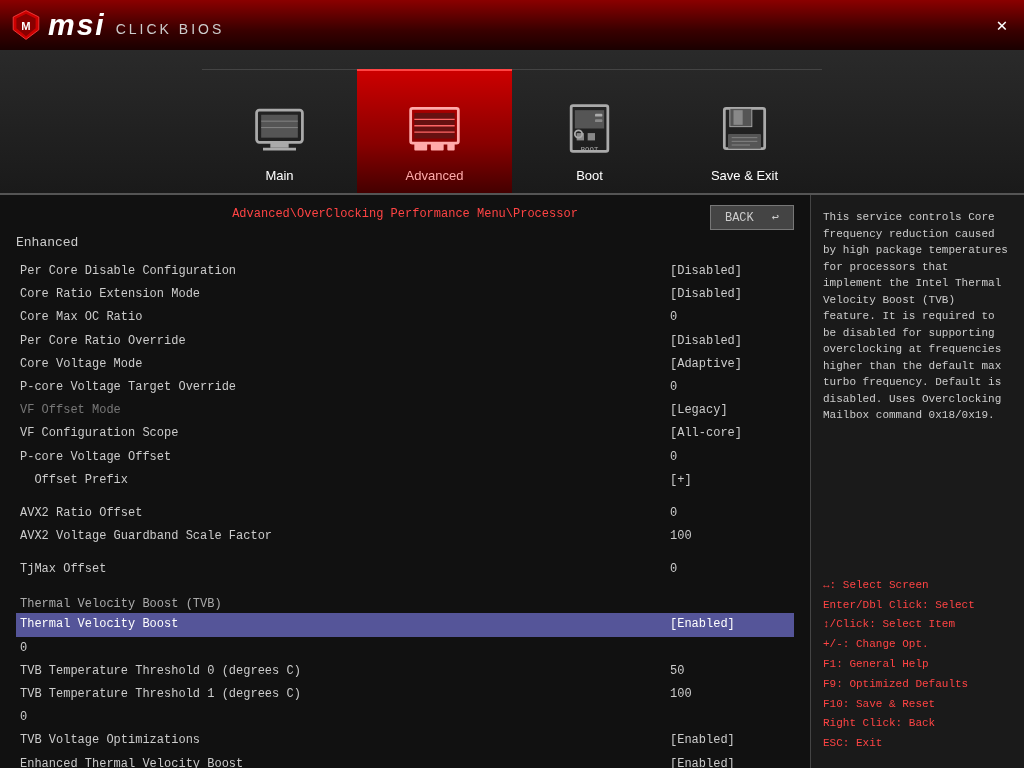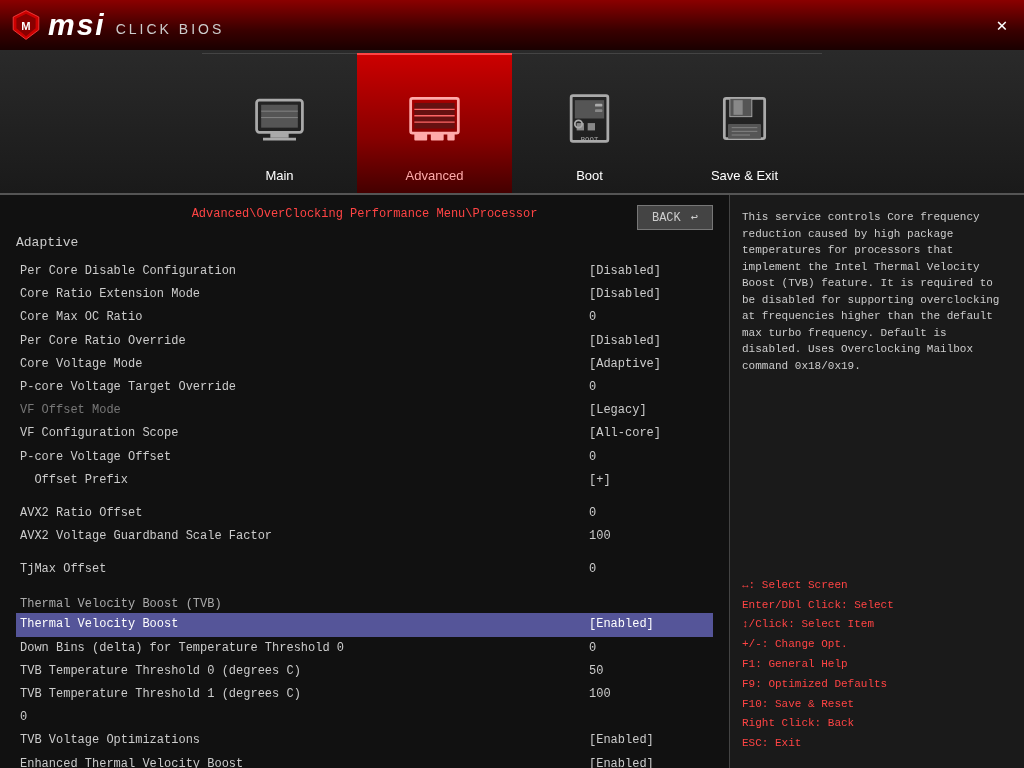--- a/index.html
+++ b/index.html
@@ -72,24 +72,24 @@
       gap: 0;
       padding-bottom: 0;
       border-bottom: 2px solid #555;
     }
     .nav-item {
       display: flex;
       flex-direction: column;
       align-items: center;
       justify-content: flex-end;
       width: 155px;
-      height: 140px;
+      height: 124px;
       cursor: pointer;
       padding-bottom: 10px;
-      gap: 20px;
+      gap: 10px;
       border-top: 1px solid #444;
     }
     .nav-item.active {
       background: linear-gradient(180deg, #cc0000 0%, #880000 60%, #440000 100%);
       border-top: 2px solid #ff4444;
     }
     .nav-icon {
       width: 60px;
       height: 60px;
       display: flex;
@@ -145,21 +145,21 @@
       right: 16px;
       background: #444;
       color: #ccc;
       border: 1px solid #777;
       padding: 4px 14px;
       font-size: 12px;
       font-family: 'Courier New', monospace;
       cursor: pointer;
       display: flex;
       align-items: center;
-      gap: 10px;
+      gap: 18px;
     }
 
     .settings-list {
       font-family: 'Courier New', monospace;
       font-size: 12px;
     }
 
     .setting-row {
       display: flex;
       justify-content: space-between;
@@ -182,21 +182,21 @@
 
     .section-subtitle {
       color: #aaaaaa;
       font-size: 12px;
       font-family: 'Courier New', monospace;
       margin: 6px 4px 2px 4px;
     }
 
     
     .right-panel {
-      width: 295px;
+      width: 214px;
       background: #1a1a1a;
       border-left: 1px solid #444;
       padding: 14px 12px;
       display: flex;
       flex-direction: column;
       gap: 10px;
     }
 
     .help-text {
       color: #cccccc;
@@ -300,21 +300,21 @@
 
   <div class="left-panel">
 
     <button class="back-btn">
       <span>BACK</span>
       <span>↩</span>
     </button>
 
     <div class="breadcrumb">Advanced\OverClocking Performance Menu\Processor</div>
 
-    <div class="section-title">Adaptive</div>
+    <div class="section-title">Enhanced</div>
 
     <div class="settings-list">
 
       <div class="setting-row">
         <span class="setting-label">Per Core Disable Configuration</span>
         <span class="setting-value">[Disabled]</span>
       </div>
       <div class="setting-row">
         <span class="setting-label">Core Ratio Extension Mode</span>
         <span class="setting-value">[Disabled]</span>
@@ -372,21 +372,20 @@
 
       <div class="section-gap"></div>
 
       <div class="section-subtitle">Thermal Velocity Boost (TVB)</div>
 
       <div class="setting-row highlighted">
         <span class="setting-label">Thermal Velocity Boost</span>
         <span class="setting-value">[Enabled]</span>
       </div>
       <div class="setting-row">
-        <span class="setting-label">Down Bins (delta) for Temperature Threshold 0</span>
         <span class="setting-value">0</span>
       </div>
       <div class="setting-row">
         <span class="setting-label">TVB Temperature Threshold 0 (degrees C)</span>
         <span class="setting-value">50</span>
       </div>
       <div class="setting-row">
         <span class="setting-label">TVB Temperature Threshold 1 (degrees C)</span>
         <span class="setting-value">100</span>
       </div>

